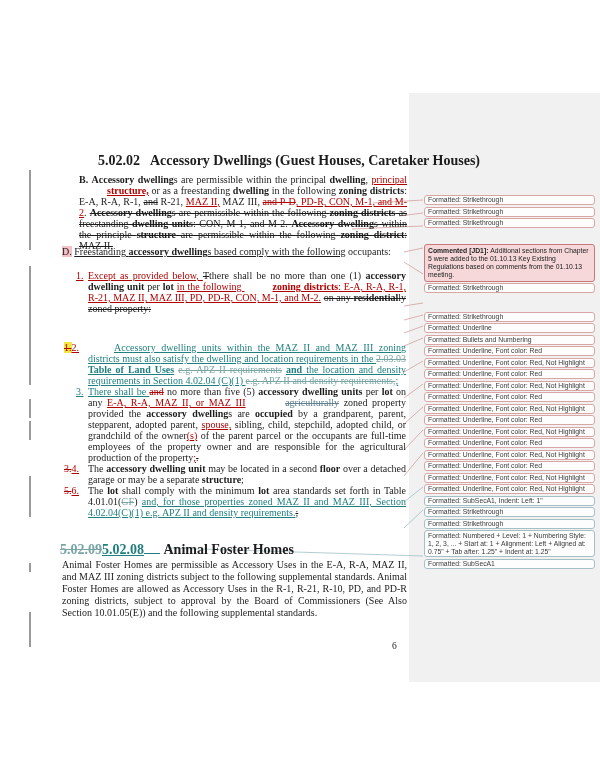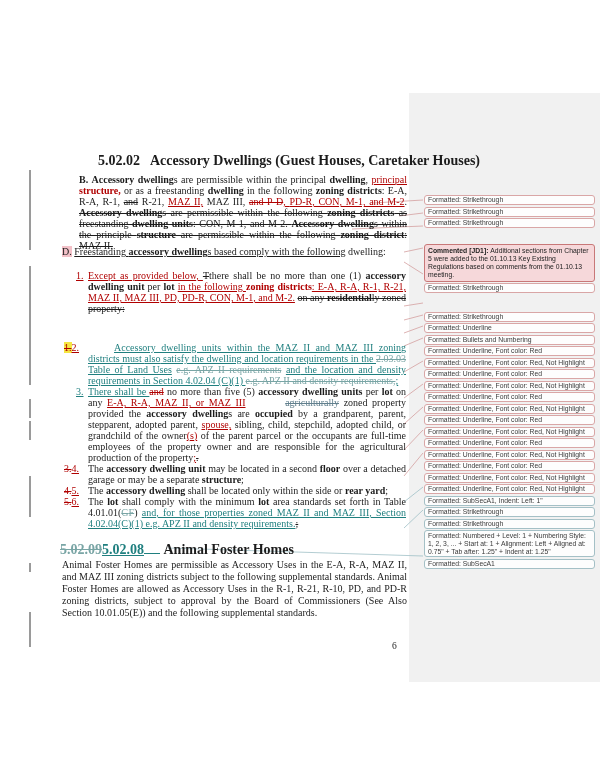--- a/index.html
+++ b/index.html
@@ -42,26 +42,26 @@
   .item.single .num{left:-12px;}
   .item.findent{text-indent:26px;margin-top:28px;}
   .animal{left:62px;top:559px;width:345px;line-height:12px;}
   .pagenum{position:absolute;left:392px;top:641px;font-size:9.5px;}
   
   .s-n{}
   .s-b{font-weight:bold;}
   .s-u{text-decoration:underline;}
   .s-ub{font-weight:bold;text-decoration:underline;}
   .s-insR{color:#b00000;text-decoration:underline;}
-  .s-insRb{color:#b00000;font-weight:bold;}
+  .s-insRb{color:#b00000;text-decoration:underline;font-weight:bold;margin-left:28px;}
   .s-delK{text-decoration:line-through;}
   .s-delKb{text-decoration:line-through;font-weight:bold;}
   .s-delR{color:#b00000;text-decoration:line-through;}
   .s-insT{color:#1f7f7f;text-decoration:underline;}
-  .s-insTb{color:#1f7f7f;text-decoration:underline;font-weight:normal;}
+  .s-insTb{color:#1f7f7f;text-decoration:underline;font-weight:bold;}
   .s-delT{color:#79a5a5;text-decoration:line-through;}
   .s-delG{color:#62808e;text-decoration:line-through;margin-left:35px;}
   .s-hlY{background:#f5e642;color:#b00000;text-decoration:line-through;}
   .s-hlP{background:#f3c1c8;}
 </style>
 </head>
 <body>
 
 <div class="markup-panel"></div>
 
@@ -93,28 +93,27 @@
     <div class="cbar" style="top: 476px; height: 41px;"></div>
     <div class="cbar" style="top: 563px; height: 9px;"></div>
     <div class="cbar" style="top: 612px; height: 35px;"></div>
   </div>
 
 <div>
   <div class="h1"><span>5.02.02</span><span class="gap"></span><span>Accessory Dwellings (Guest Houses, Caretaker Houses)</span></div>
 
   <div class="doc-block para-b"><span class="s-b">B.</span><span>&nbsp;</span><span><span class="s-b">Accessory dwelling</span><span class="s-n">s are permissible within the principal </span><span class="s-b">dwelling</span><span class="s-n">, </span><span class="s-insR">principal </span><span class="s-insRb">structure,</span><span class="s-n"> or as a freestanding </span><span class="s-b">dwelling</span><span class="s-n"> in the following </span><span class="s-b">zoning districts</span><span class="s-n">: E-A, R-A, R-1, </span><span class="s-delK">and</span><span class="s-n"> R-21, </span><span class="s-insR">MAZ II,</span><span class="s-n"> MAZ III, </span><span class="s-delR">and P-D</span><span class="s-insR">, </span><span class="s-insR">PD-R, CON, M-1, and M-2</span><span class="s-n">. </span><span class="s-delKb">Accessory dwelling</span><span class="s-delK">s are permissible within the following </span><span class="s-delKb">zoning districts</span><span class="s-delK"> as freestanding </span><span class="s-delKb">dwelling units</span><span class="s-delK">: CON, M-1, and M-2. </span><span class="s-delKb">Accessory dwelling</span><span class="s-delK">s within the principle </span><span class="s-delKb">structure</span><span class="s-delK"> are permissible within the following </span><span class="s-delKb">zoning district</span><span class="s-delK">: MAZ II.</span></span></div>
 
-  <div class="doc-block para-d"><span class="s-hlP">D.</span><span>&nbsp;</span><span><span class="s-u">Freestanding </span><span class="s-ub">accessory dwelling</span><span class="s-u">s based comply with the following</span><span class="s-n"> dwelling:</span></span></div>
+  <div class="doc-block para-d"><span class="s-hlP">D.</span><span>&nbsp;</span><span><span class="s-u">Freestanding </span><span class="s-ub">accessory dwelling</span><span class="s-u">s based comply with the following</span><span class="s-n"> occupants:</span></span></div>
 
   <div class="list">
       <div class="item single"><span class="num"><span class="s-insR">1.</span></span><span class="s-insR">Except as provided below, </span><span class="s-delK">T</span><span class="s-n">there shall be no more than one (1) </span><span class="s-b">accessory dwelling unit</span><span class="s-n"> per </span><span class="s-b">lot</span><span class="s-n"> </span><span class="s-insR">in the following </span><span class="s-insRb">zoning districts</span><span class="s-insR">: E-A, R-A, R-1, R-21, MAZ II, MAZ III, PD, PD-R, CON, M-1, and M-2.</span><span class="s-n"> </span><span class="s-delK">on any </span><span class="s-delKb">residential</span><span class="s-delK">ly zoned property:</span></div>
       <div class="item findent"><span class="num"><span class="s-hlY">1.</span><span class="s-insR">2.</span></span><span class="s-insT">Accessory dwelling units within the MAZ II and MAZ III zoning districts must </span><span class="s-insT">also</span><span class="s-insT"> satisfy the dwelling and location requirements in the </span><span class="s-delT">2.03.03</span><span class="s-insT"> </span><span class="s-insTb">Table of Land Uses</span><span class="s-n"> </span><span class="s-delT">e.g. APZ II requirements</span><span class="s-n"> </span><span class="s-insTb">and</span><span class="s-insT"> the location and density requirements in Section 4.02.04 (C)(1) </span><span class="s-delT">e.g. APZ II and density requirements,</span><span class="s-insT">;</span></div>
       <div class="item single"><span class="num"><span class="s-insT">3.</span></span><span class="s-insT">There shall be </span><span class="s-delR">and</span><span class="s-n"> no more than five (5) </span><span class="s-b">accessory dwelling units</span><span class="s-n"> per </span><span class="s-b">lot</span><span class="s-n"> on any </span><span class="s-insR">E-A, R-A, MAZ II, or MAZ III</span><span class="s-n"> </span><span class="s-delG">agriculturally</span><span class="s-n"> zoned property provided the </span><span class="s-b">accessory dwelling</span><span class="s-n">s are </span><span class="s-b">occupied</span><span class="s-n"> by a grandparent, parent, stepparent, adopted parent, </span><span class="s-insR">spouse,</span><span class="s-n"> sibling, child, stepchild, adopted child, or grandchild of the owner</span><span class="s-insR">(s)</span><span class="s-n"> of the parent parcel or the occupants are full-time employees of the property owner and are responsible for the agricultural production of the property</span><span class="s-insR">;</span><span class="s-delK">.</span></div>
       <div class="item"><span class="num"><span class="s-delR">3.</span><span class="s-insR">4.</span></span><span class="s-n">The </span><span class="s-b">accessory dwelling unit</span><span class="s-n"> may be located in a second </span><span class="s-b">floor</span><span class="s-n"> over a detached garage or may be a separate </span><span class="s-b">structure</span><span class="s-n">;</span></div>
-      <div class="item"><span class="num"><span class="s-delR">4.</span><span class="s-insR">5.</span></span><span class="s-n">The </span><span class="s-b">accessory dwelling</span><span class="s-n"> shall be located only within the side or </span><span class="s-b">rear yard</span><span class="s-n">;</span></div>
       <div class="item"><span class="num"><span class="s-delR">5.</span><span class="s-insR">6.</span></span><span class="s-n">The </span><span class="s-b">lot</span><span class="s-n"> shall comply with the minimum </span><span class="s-b">lot</span><span class="s-n"> area standards set forth in Table 4.01.01(</span><span class="s-delT">G</span><span class="s-delT">F</span><span class="s-n">) </span><span class="s-insT">and, for those properties zoned MAZ II and MAZ III, Section 4.02.04(C)(1) e.g. APZ II and density requirements.</span><span class="s-delK">;</span></div>
     </div>
 
   <div class="h2"><span><span class="s-delT">5.02.09</span><span class="s-insT">5.02.08</span></span><span class="tabline"></span><span>&nbsp;</span><span>Animal Foster Homes</span></div>
 
   <div class="doc-block animal">Animal Foster Homes are permissible as Accessory Uses in the E-A, R-A, MAZ II, and MAZ III zoning districts subject to the following supplemental standards. Animal Foster Homes are allowed as Accessory Uses in the R-1, R-21, R-10, PD, and PD-R zoning districts, subject to approval by the Board of Commissioners (See Also Section 10.01.05(E)) and the following supplemental standards.</div>
 
   <div class="pagenum">6</div>
 </div>
 

